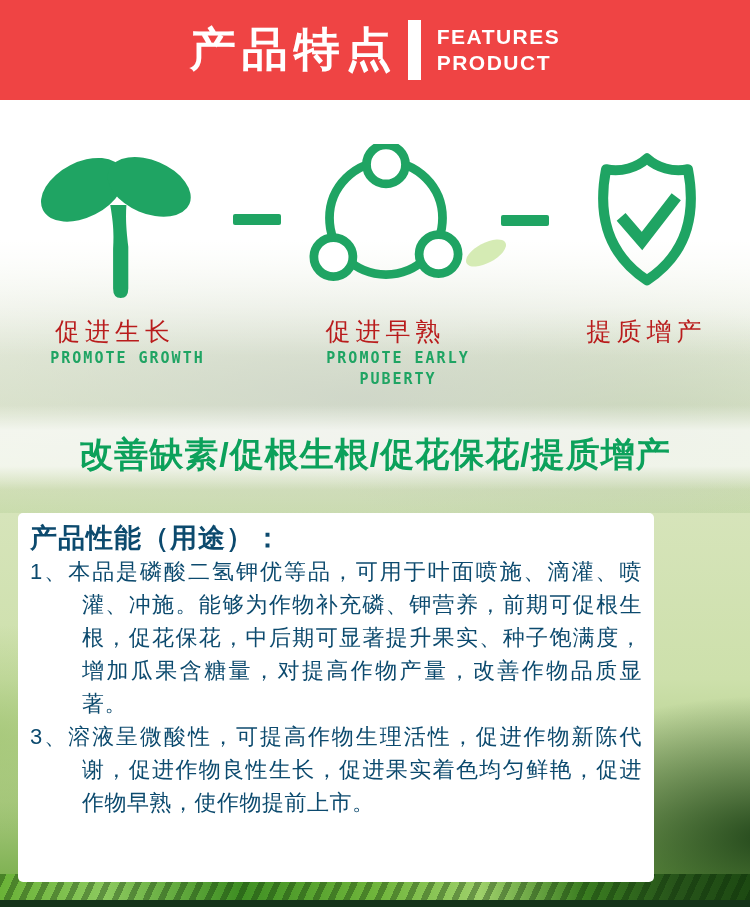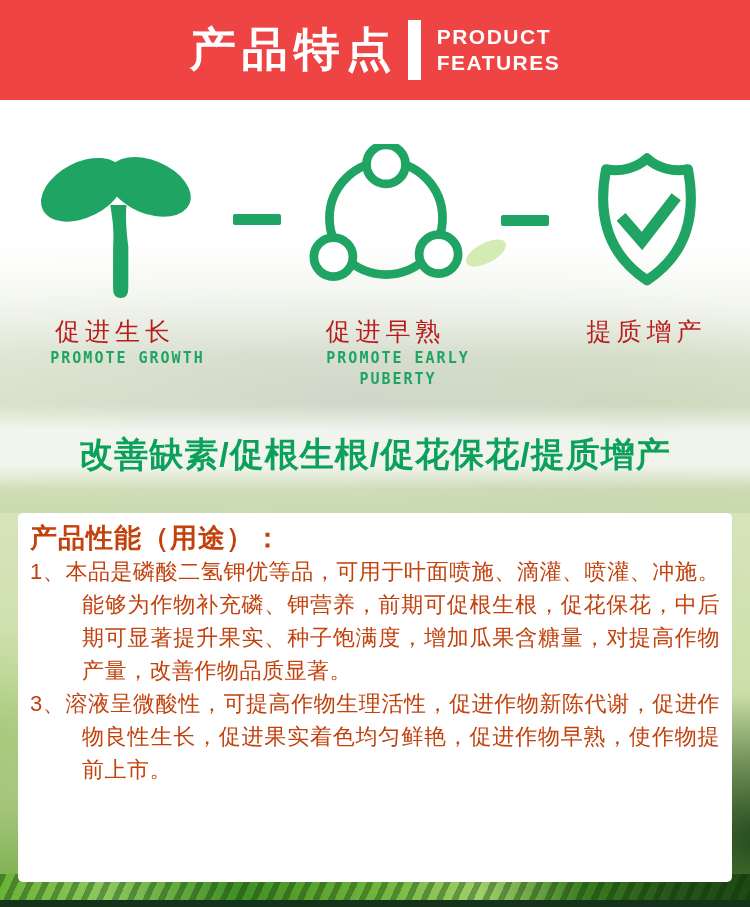--- a/index.html
+++ b/index.html
@@ -74,23 +74,23 @@
   .dash-1{ left:233px; top:214px; }
   .dash-2{ left:501px; top:215px; }
   .leaf-decor{ position:absolute; left:460px; top:233px; }
   
   .headline{
     position:absolute; left:0; top:432px; width:750px; text-align:center;
     color:#0ca15b; font-size:34px; font-weight:800; letter-spacing:1px;
   }
   
   .panel{
-    position:absolute; left:18px; top:513px; width:714px; height:369px;
+    position:absolute; left:18px; top:513px; width:636px; height:369px;
     background:#ffffff; border-radius:5px; padding:8px 12px 0 12px;
-    color:#c2410c;
+    color:#0c4a6e;
   }
   .panel-title{
     font-size:27px; font-weight:bold; letter-spacing:1px; line-height:34px;
   }
   .panel-item{
     font-size:22px; line-height:33px; letter-spacing:0.5px;
     padding-left:52px; text-indent:-52px; text-align:justify;
   }
 </style>
 </head>
@@ -101,22 +101,22 @@
   <div class="bg-landscape"></div>
   <div class="bg-underbox"></div>
   <div class="bg-grass"></div>
   <div class="bg-bottombar"></div>
   <div class="headline-band"></div>
 
   <div class="banner">
     <span class="banner-cn">产品特点</span>
     <span class="banner-bar"></span>
     <span class="banner-en">
+      <span style="display:block">FEATURES</span>
       <span style="display:block">PRODUCT</span>
-      <span style="display:block">FEATURES</span>
     </span>
   </div>
 
   <div class="feature-col col-1">
     <span class="icon-box">
       <svg width="152" height="172" viewBox="0 0 160 172">
         <g fill="#1fa463">
           <ellipse cx="46" cy="50" rx="47" ry="29" transform="rotate(-27 46 50)"></ellipse>
           <ellipse cx="116" cy="47" rx="46" ry="28" transform="rotate(23 116 47)"></ellipse>
           <path d="M75 66 C78 84 79 94 78 112 L78 154 Q78 164 86 164 Q94 164 94 154 L94 110 C92 92 91 82 92 66 Z"></path>

